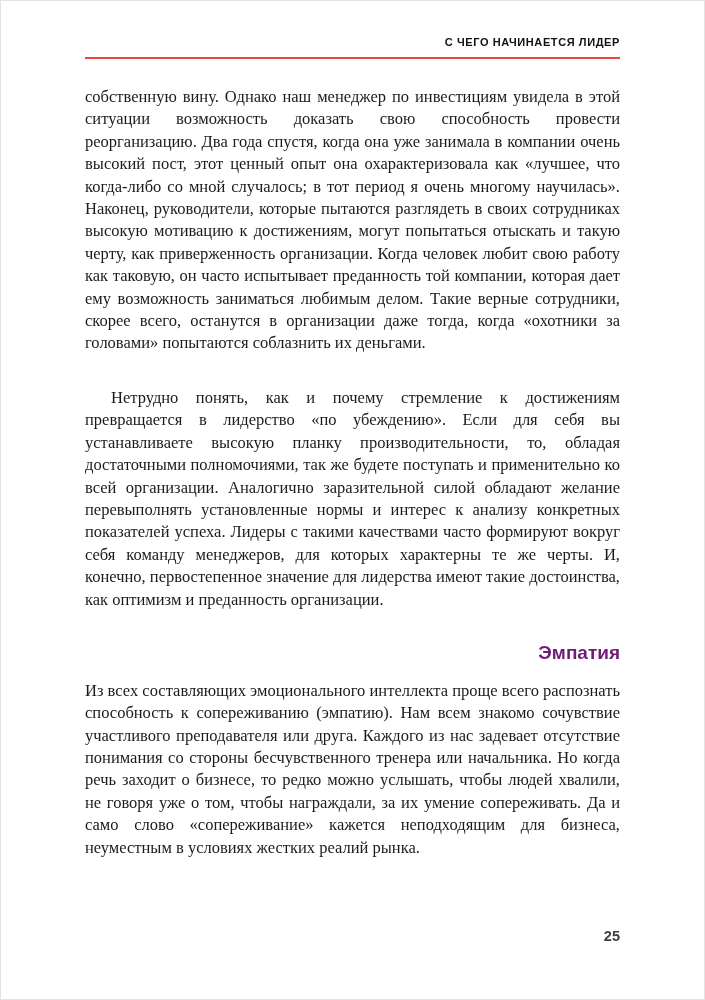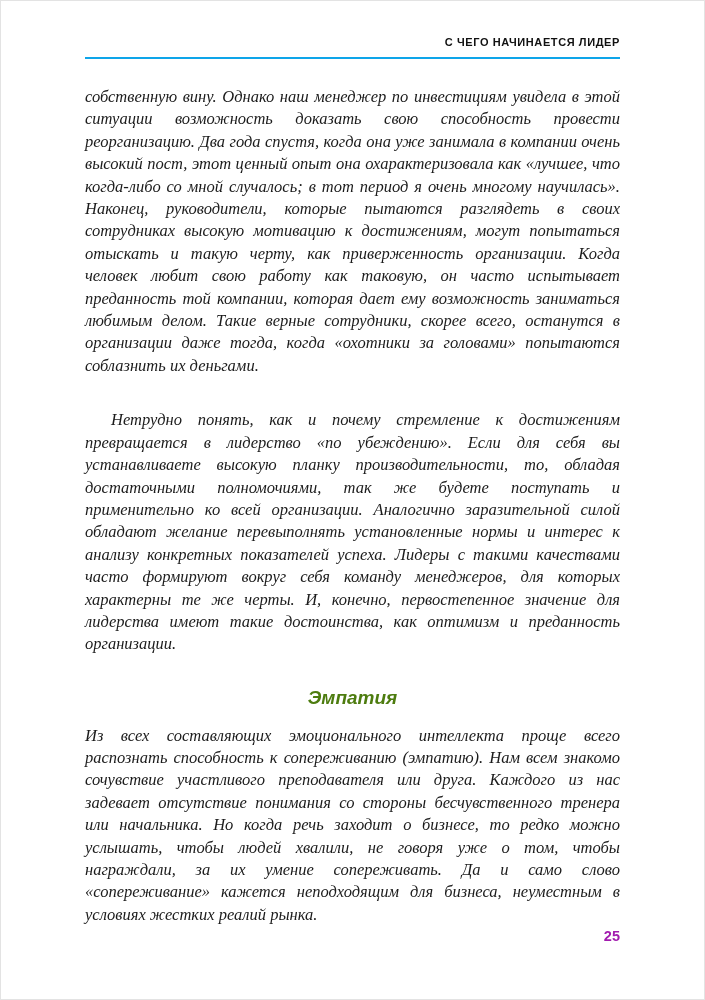--- a/index.html
+++ b/index.html
@@ -23,60 +23,59 @@
     top: 36px;
     left: 85px;
     right: 85px;
     text-align: right;
     font-family: "Liberation Sans", sans-serif;
     font-weight: bold;
     font-size: 11px;
     letter-spacing: 0.6px;
     color: #111;
     padding-bottom: 9px;
-    border-bottom: 2px solid #0ea5e9;
+    border-bottom: 2px solid #ef4444;
   }
   .body-text {
     position: absolute;
     top: 86px;
     left: 85px;
     right: 85px;
     font-family: "Liberation Serif", "DejaVu Serif", serif;
     font-size: 16.5px;
     line-height: 22.4px;
     text-align: justify;
     hyphens: auto;
-    font-style: italic;
     -webkit-hyphens: auto;
   }
   .body-text p {
     margin: 0;
   }
   .body-text p.indent {
     text-indent: 26px;
     margin-top: 32px;
   }
   .section-heading {
     font-family: "Liberation Sans", sans-serif;
     font-weight: bold;
     font-size: 19px;
-    color: #4d7c0f;
+    color: #701a75;
     margin: 32px 0 16px 0;
-    text-align: center;
+    text-align: right;
     text-indent: 0;
     line-height: 1.1;
   }
   .page-number {
     position: absolute;
     right: 85px;
     bottom: 56px;
     font-family: "Liberation Sans", sans-serif;
     font-weight: bold;
     font-size: 14.5px;
-    color: #a21caf;
+    color: #404040;
   }
 </style>
 </head>
 <body>
 
 <div class="page">
 
   <div class="running-header">С ЧЕГО НАЧИНАЕТСЯ ЛИДЕР</div>
 
   <div class="body-text">

